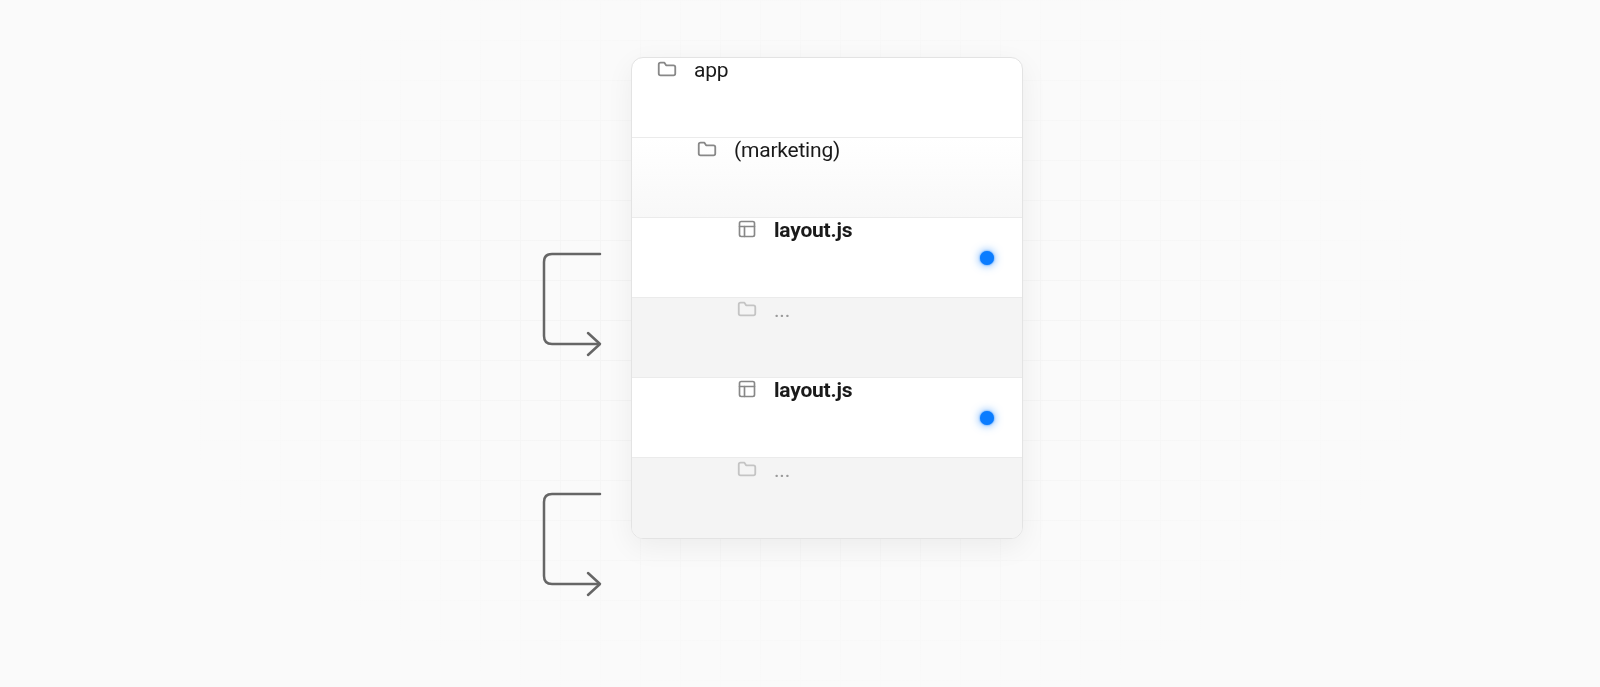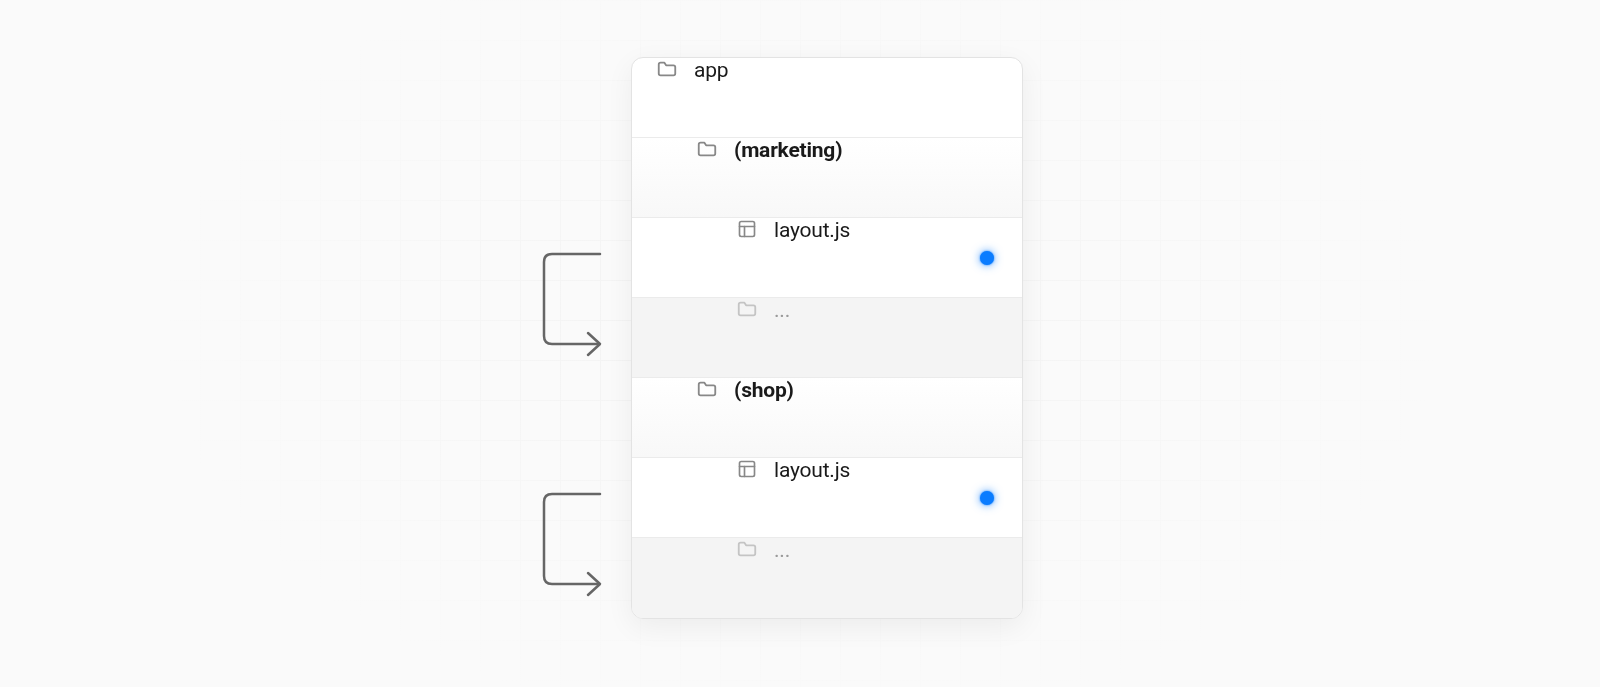--- a/index.html
+++ b/index.html
@@ -37,42 +37,42 @@
     overflow: hidden;
   }
   .row {
     display: flex;
     height: 80px;
     border-bottom: 1px solid #ebebeb;
     padding-left: 24px;
     position: relative;
   }
   .row:last-child { border-bottom: none; }
-  .row.depth-1 { padding-left: 64px; font-weight: bold; }
+  .row.depth-1 { padding-left: 64px; }
   .row.depth-2 { padding-left: 104px; }
   .row.muted { background: #f4f4f4; }
   .row.group-head {
     background: linear-gradient(to bottom, #ffffff, #f8f8f8);
   }
   .icon {
     width: 22px;
     height: 22px;
     margin-right: 16px;
     flex-shrink: 0;
     display: flex;
     align-items: center;
     justify-content: center;
   }
   .icon svg { display: block; }
   .label {
     font-size: 21px;
     color: #1a1a1a;
     letter-spacing: -0.01em;
   }
-  .label.bold { font-weight: 400; }
+  .label.bold { font-weight: 700; }
   .label.faded { color: #9a9a9a; }
   .dot {
     width: 14px;
     height: 14px;
     border-radius: 50%;
     background: #0a7cff;
     box-shadow: 0 0 10px rgba(10,124,255,0.7), 0 0 2px rgba(10,124,255,0.9);
     position: absolute;
     right: 28px;
     top: 50%;
@@ -134,28 +134,20 @@
 
   <div class="row depth-2 muted">
     <span class="icon">
       <svg width="22" height="22" viewBox="0 0 24 24" fill="none" stroke="#c4c4c4" stroke-width="2" stroke-linecap="round" stroke-linejoin="round">
           <path d="M3 7a2 2 0 0 1 2-2h4l2 3h8a2 2 0 0 1 2 2v7a2 2 0 0 1-2 2H5a2 2 0 0 1-2-2V7z"></path>
         </svg>
     </span>
     <span class="label faded">...</span>
   </div>
 
-  <div class="row depth-1 group-head">
-    <span class="icon">
-      <svg width="22" height="22" viewBox="0 0 24 24" fill="none" stroke="#888" stroke-width="2" stroke-linecap="round" stroke-linejoin="round">
-          <path d="M3 7a2 2 0 0 1 2-2h4l2 3h8a2 2 0 0 1 2 2v7a2 2 0 0 1-2 2H5a2 2 0 0 1-2-2V7z"></path>
-        </svg>
-    </span>
-    <span class="label">(shop)</span>
-  </div>
 
   <div class="row depth-2">
     <span class="icon">
       <svg width="20" height="20" viewBox="0 0 24 24" fill="none" stroke="#888" stroke-width="2" stroke-linecap="round" stroke-linejoin="round">
           <rect x="3" y="3" width="18" height="18" rx="2"></rect>
           <line x1="3" y1="9" x2="21" y2="9"></line>
           <line x1="9" y1="9" x2="9" y2="21"></line>
         </svg>
     </span>
     <span class="label bold">layout.js</span>

